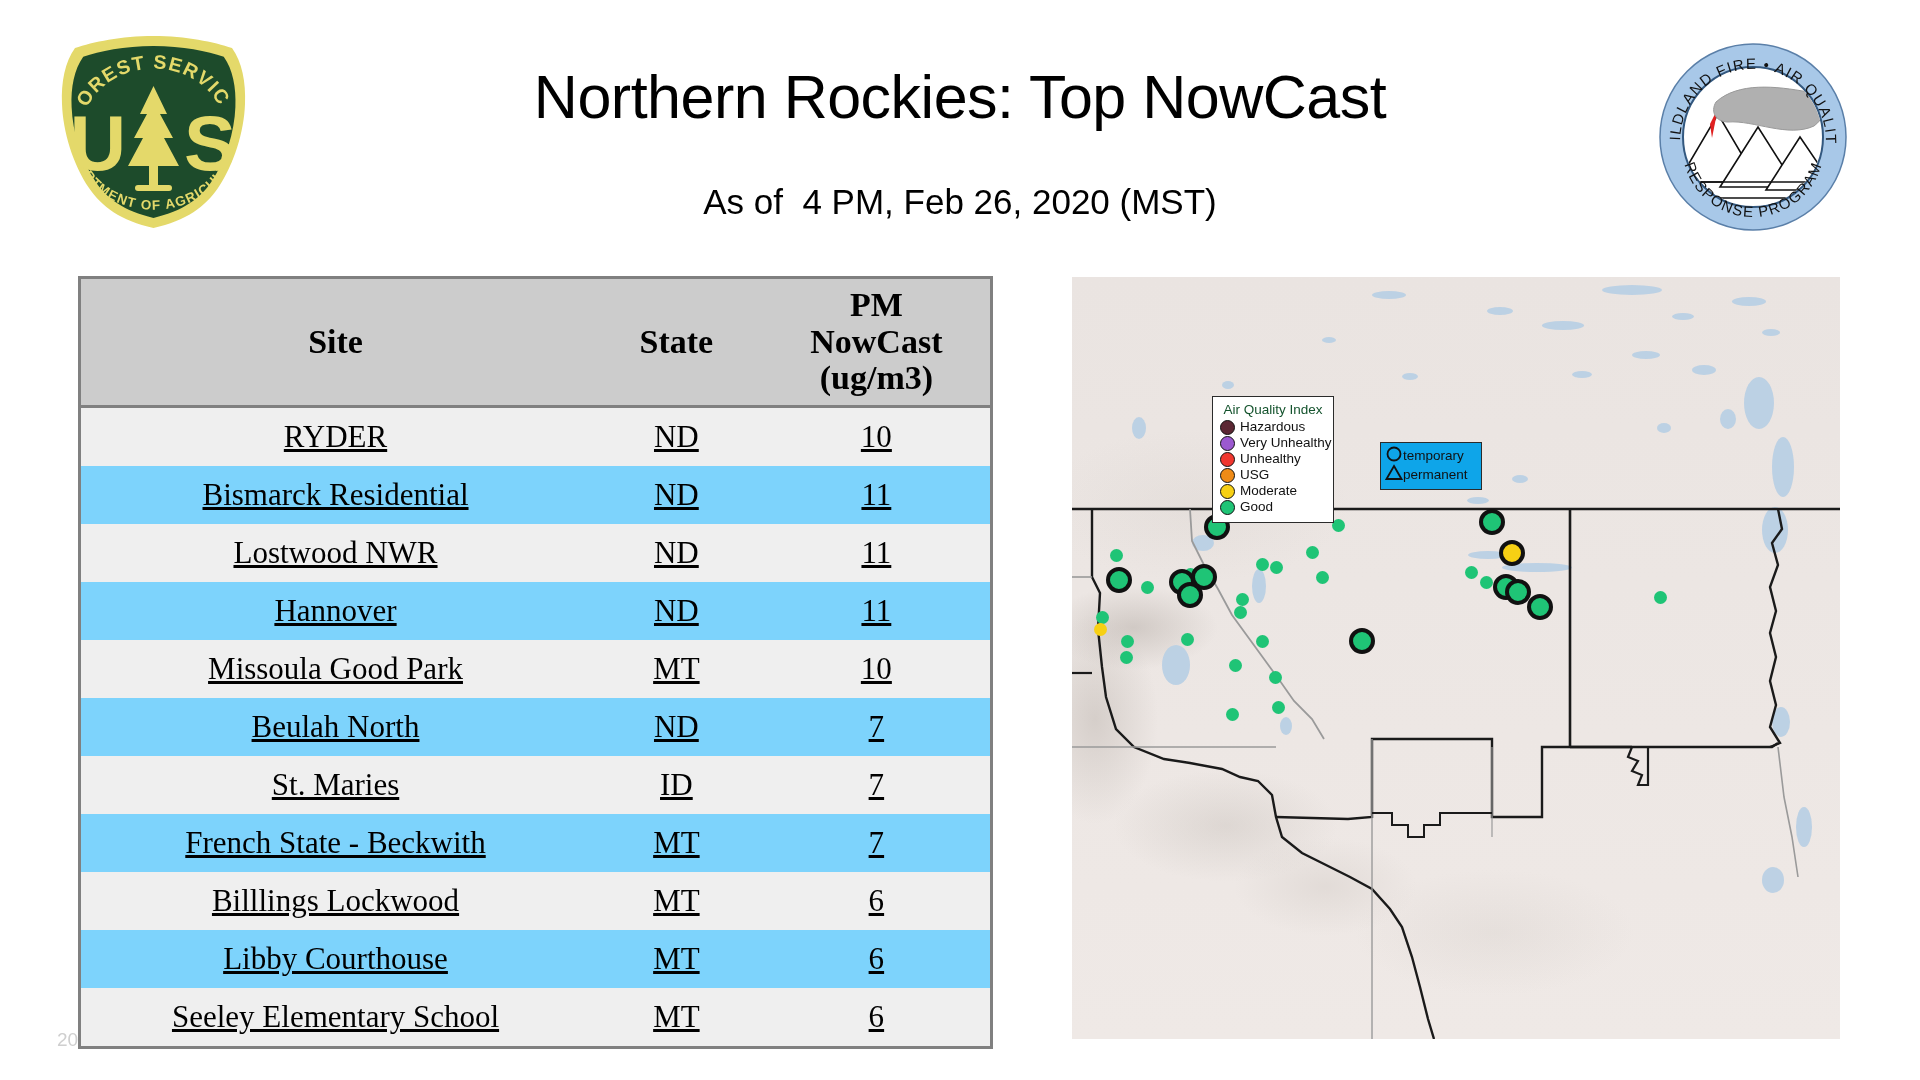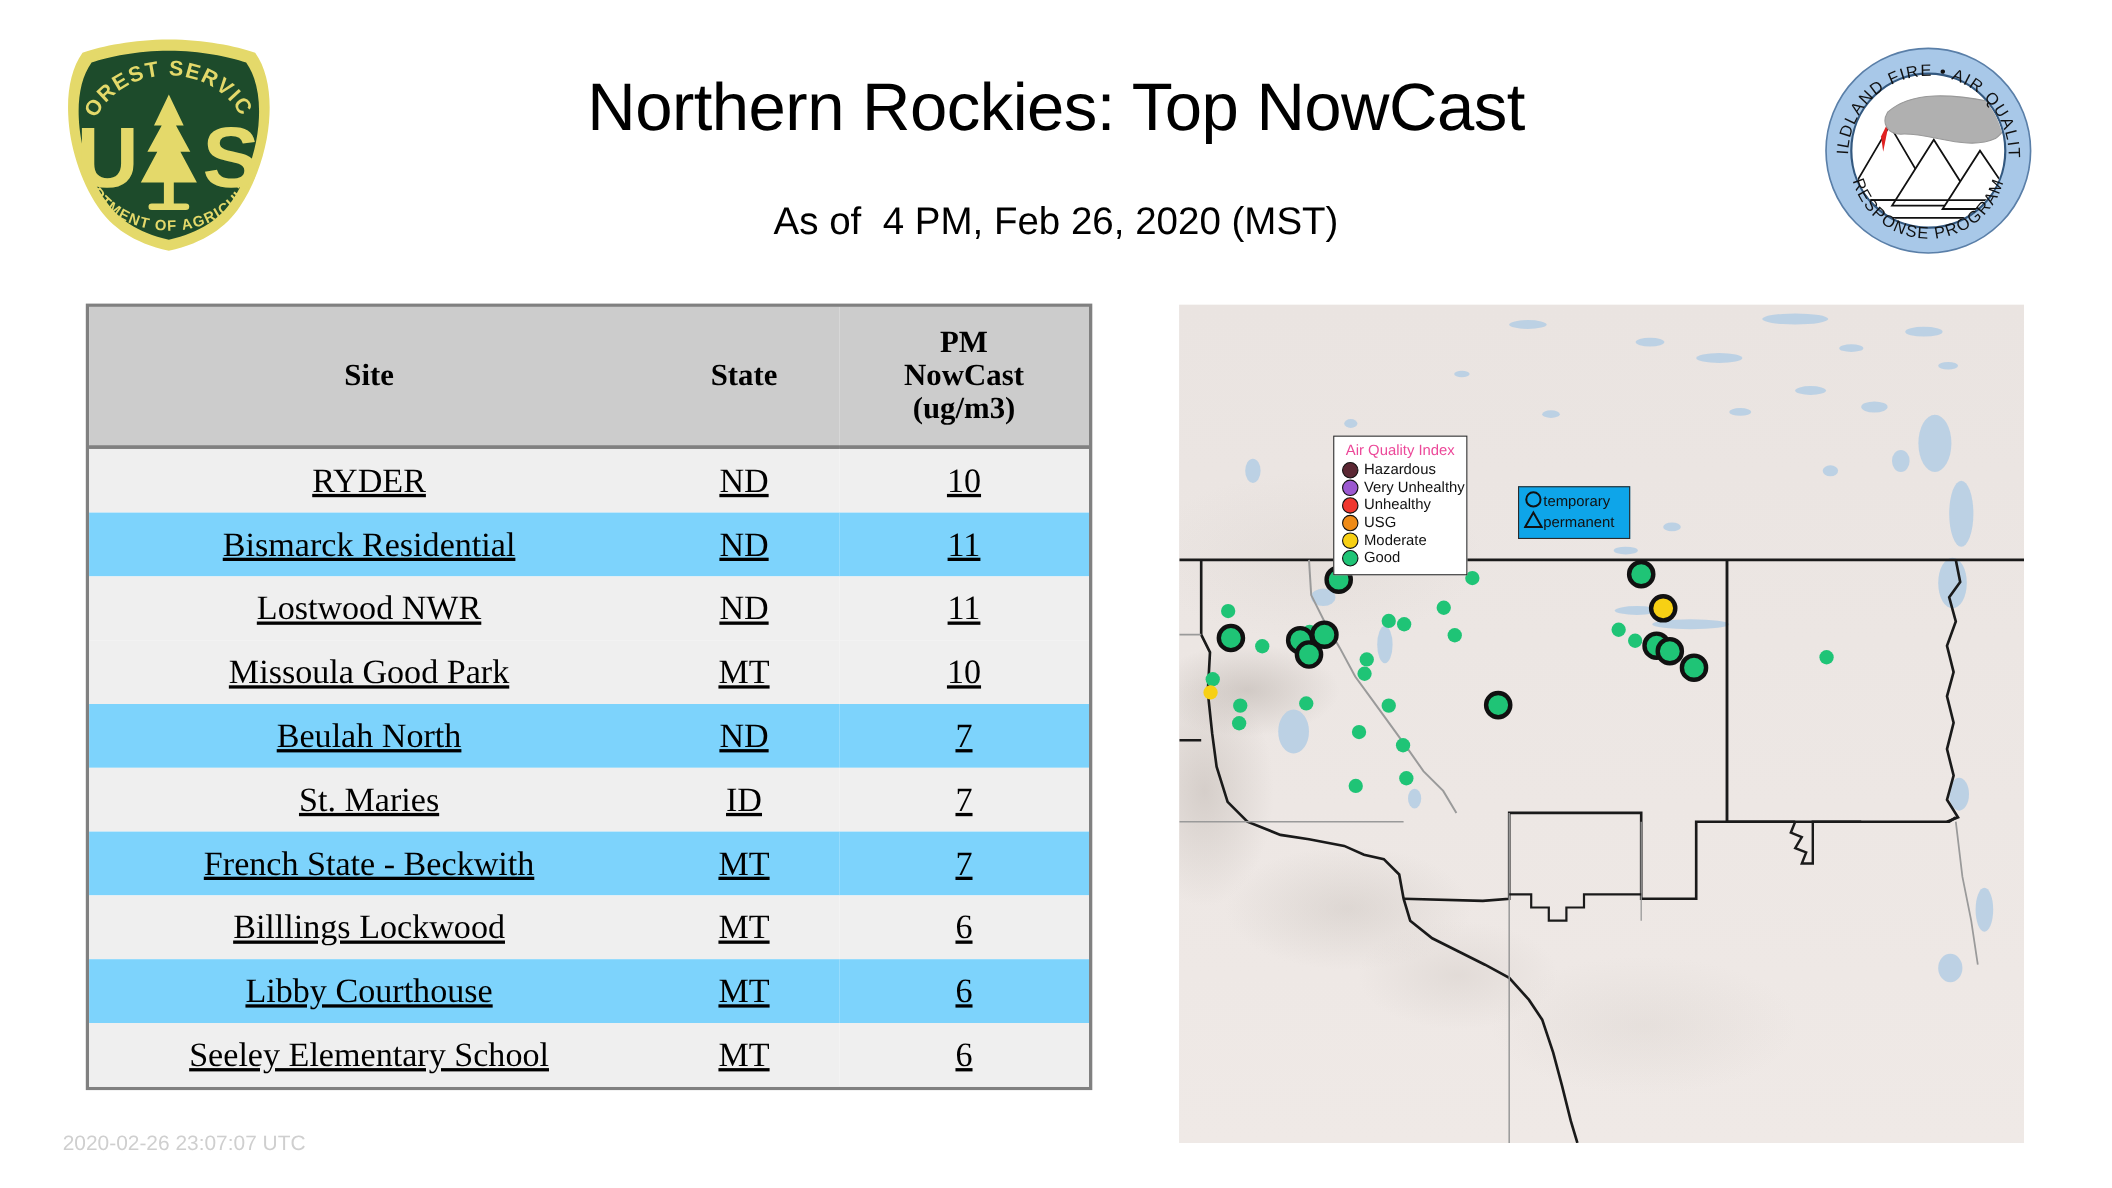--- a/index.html
+++ b/index.html
@@ -74,21 +74,21 @@
     border-collapse: collapse;
     width: 100%;
     table-layout: fixed;
     font-family: "Liberation Serif", serif;
   }
   table.nowcast thead th {
     background: #cccccc;
     border-bottom: 3px solid #808080;
     font-family: "Liberation Serif", serif;
     font-weight: bold;
-    font-size: 28px;
+    font-size: 34px;
     color: #000000;
     text-align: center;
     padding: 8px 4px;
     height: 110px;
     vertical-align: middle;
     line-height: 1.08;
   }
   table.nowcast td {
     font-family: "Liberation Serif", serif;
     font-size: 31px;
@@ -159,21 +159,21 @@
     top: 396px;
     width: 122px;
     background: #ffffff;
     border: 1.5px solid #2b2b2b;
     padding: 5px 7px 7px 7px;
     box-sizing: border-box;
     font-family: "Liberation Sans", sans-serif;
   }
   #aqi-legend .legend-title {
     font-size: 13.5px;
-    color: #ec4899;
+    color: #14532d;
     text-align: center;
     margin-bottom: 2px;
     white-space: nowrap;
   }
   #aqi-legend .legend-row {
     display: flex;
     align-items: center;
     gap: 5px;
     height: 16px;
   }
@@ -317,20 +317,25 @@
           <td>ND</td>
           <td>10</td>
         </tr>
         <tr class="even">
           <td>Bismarck Residential</td>
           <td>ND</td>
           <td>11</td>
         </tr>
         <tr class="odd">
           <td>Lostwood NWR</td>
+          <td>ND</td>
+          <td>11</td>
+        </tr>
+        <tr class="even">
+          <td>Hannover</td>
           <td>ND</td>
           <td>11</td>
         </tr>
         <tr class="odd">
           <td>Missoula Good Park</td>
           <td>MT</td>
           <td>10</td>
         </tr>
         <tr class="even">
           <td>Beulah North</td>

